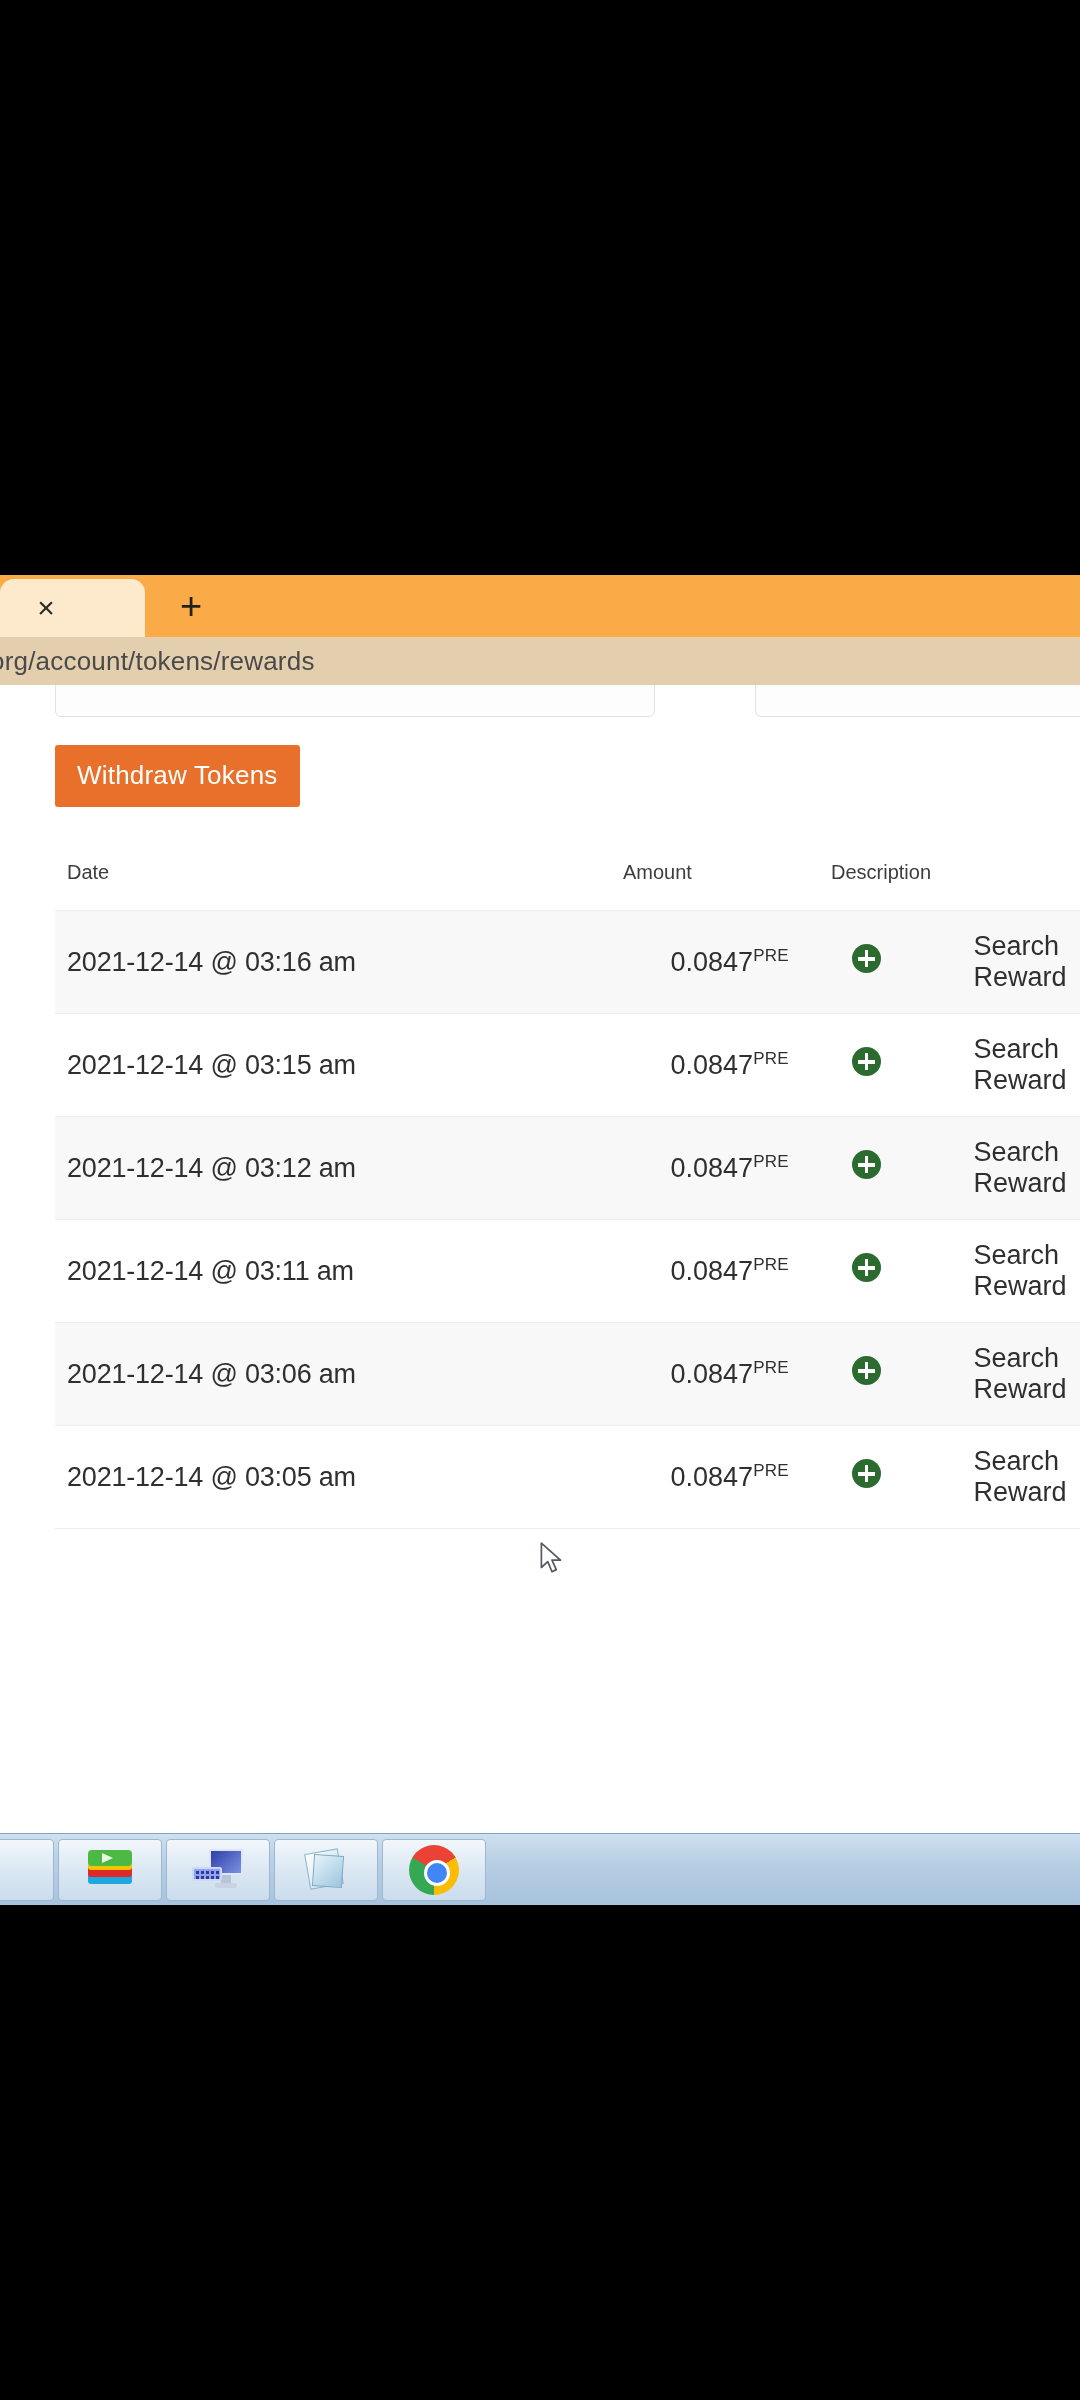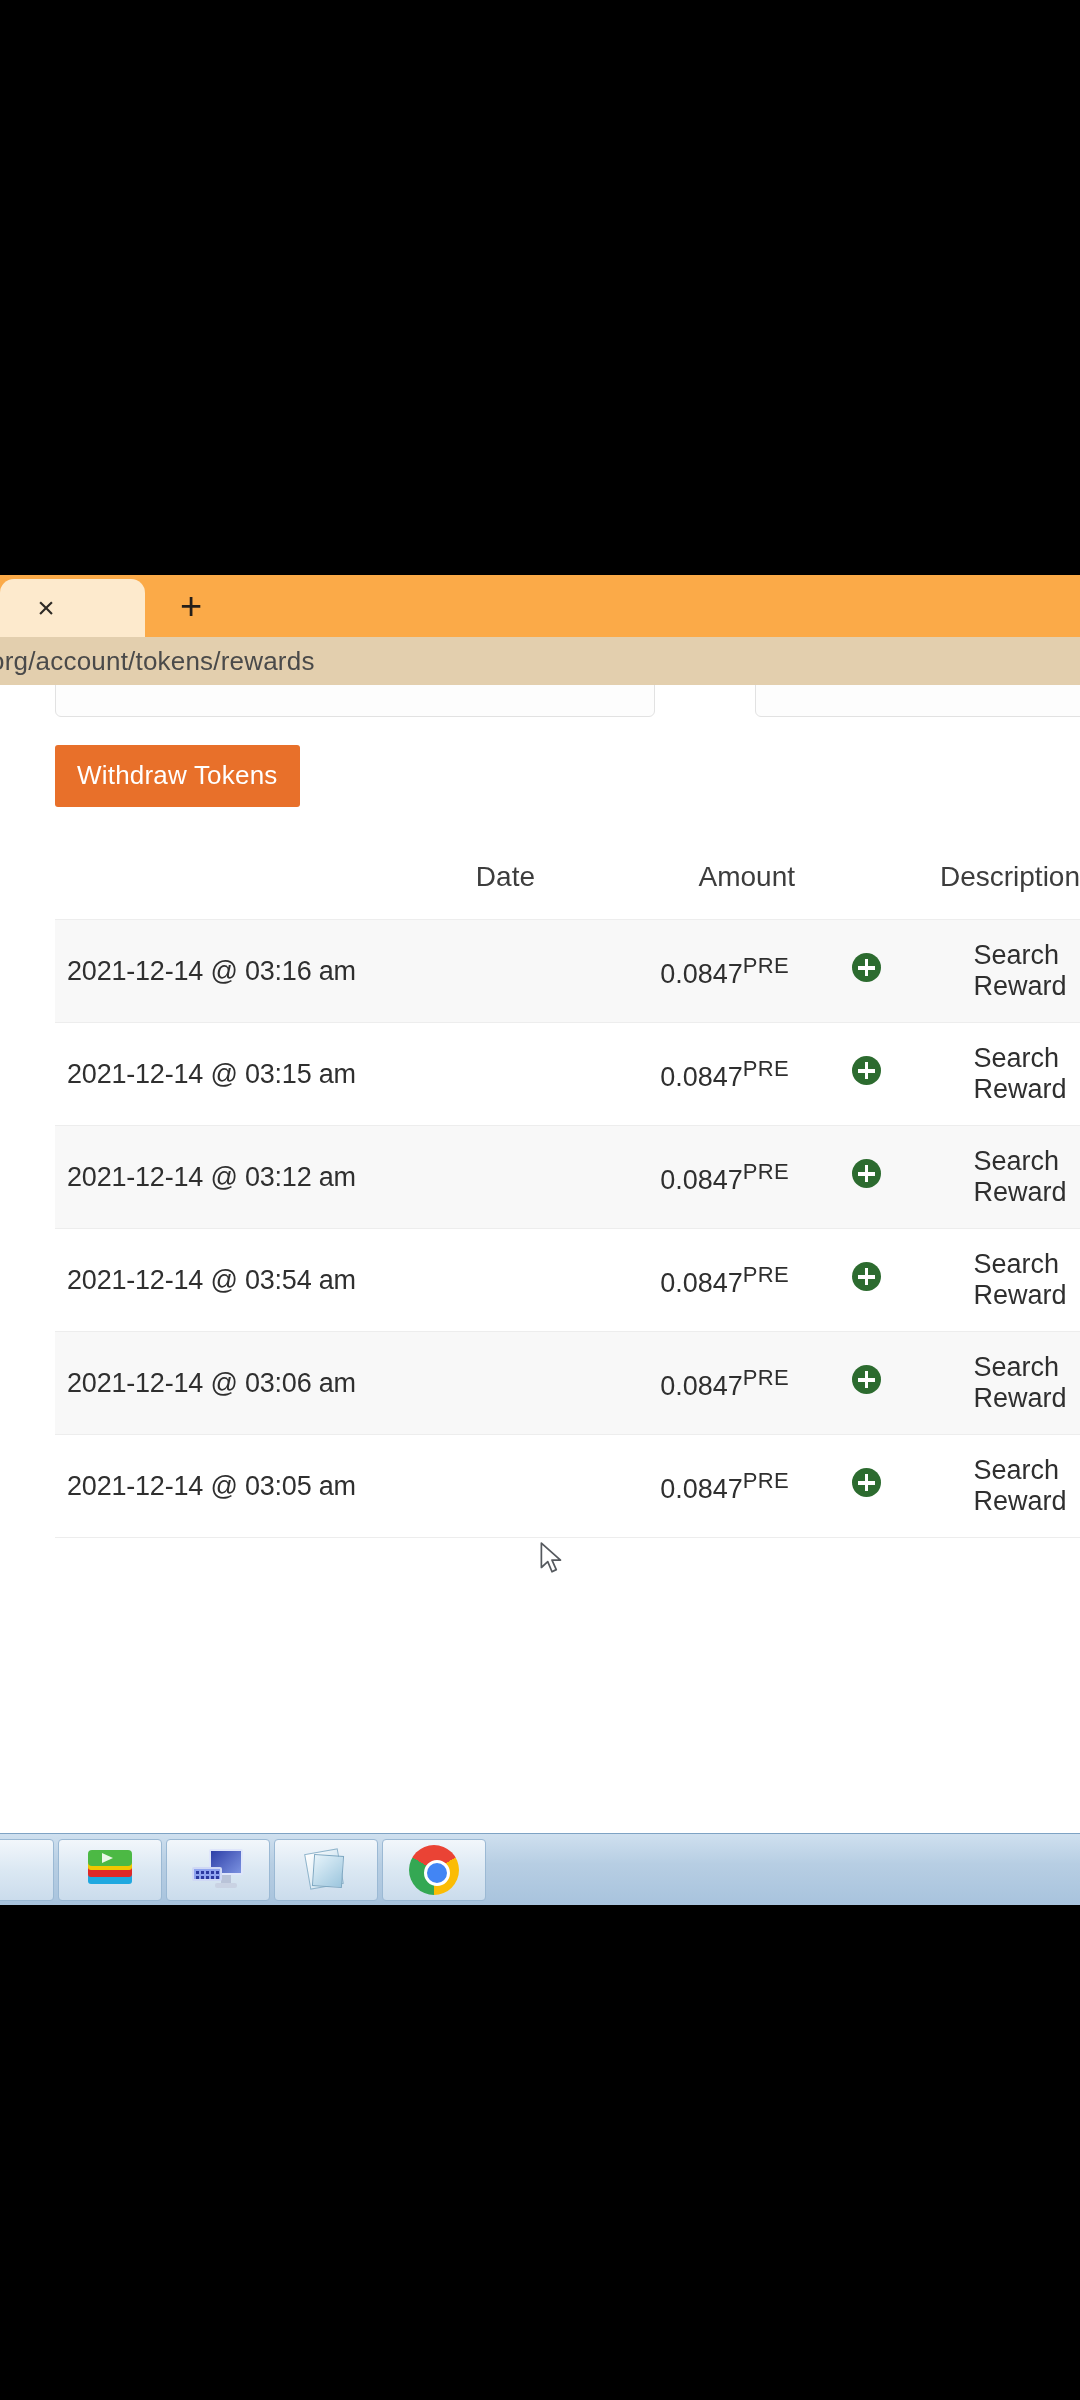--- a/index.html
+++ b/index.html
@@ -106,23 +106,23 @@
     margin-bottom:44px;
   }
 
   
   .rewards-table {
     width:1025px;
     border-collapse:collapse;
     table-layout:fixed;
   }
   .rewards-table th {
-    text-align:right;
+    text-align:left;
     font-weight:400;
-    font-size:28px;
+    font-size:20px;
     color:#3d3d3d;
     padding:10px 0 26px 0;
   }
   .rewards-table th.c-date { width:480px; padding-left:12px; }
   .rewards-table th.c-amt  { width:260px; padding-left:88px; }
   .rewards-table th.c-desc { width:285px; padding-left:36px; }
 
   .rewards-table td {
     font-size:27px;
     color:#2f2f2f;
@@ -133,21 +133,21 @@
   .rewards-table tbody tr:nth-child(odd) td { background:#f8f8f8; }
   .rewards-table tbody tr:nth-child(even) td { background:#ffffff; }
   .rewards-table tbody tr:last-child td { border-bottom:1px solid #ededed; }
 
   td.c-date { padding-left:12px; letter-spacing:-.2px; }
   td.c-amt  { text-align:right; padding-right:6px; white-space:nowrap; }
   td.c-icon { width:80px; text-align:center; }
   td.c-desc { padding-left:36px; }
 
   .amt-sup {
-    font-size:22px;
+    font-size:17px;
     vertical-align:super;
     letter-spacing:.3px;
   }
 
   .plus-icon {
     display:inline-block;
     width:29px; height:29px;
     border-radius:50%;
     background:#2c6b2f;
     position:relative;
@@ -311,21 +311,21 @@
                 <td class="c-icon"><span class="plus-icon"></span></td>
                 <td class="c-desc">Search Reward</td>
               </tr>
               <tr>
                 <td class="c-date">2021-12-14 @ 03:12 am</td>
                 <td class="c-amt"><span>0.0847</span><span class="amt-sup">PRE</span></td>
                 <td class="c-icon"><span class="plus-icon"></span></td>
                 <td class="c-desc">Search Reward</td>
               </tr>
               <tr>
-                <td class="c-date">2021-12-14 @ 03:54 am</td>
+                <td class="c-date">2021-12-14 @ 03:11 am</td>
                 <td class="c-amt"><span>0.0847</span><span class="amt-sup">PRE</span></td>
                 <td class="c-icon"><span class="plus-icon"></span></td>
                 <td class="c-desc">Search Reward</td>
               </tr>
               <tr>
                 <td class="c-date">2021-12-14 @ 03:06 am</td>
                 <td class="c-amt"><span>0.0847</span><span class="amt-sup">PRE</span></td>
                 <td class="c-icon"><span class="plus-icon"></span></td>
                 <td class="c-desc">Search Reward</td>
               </tr>

